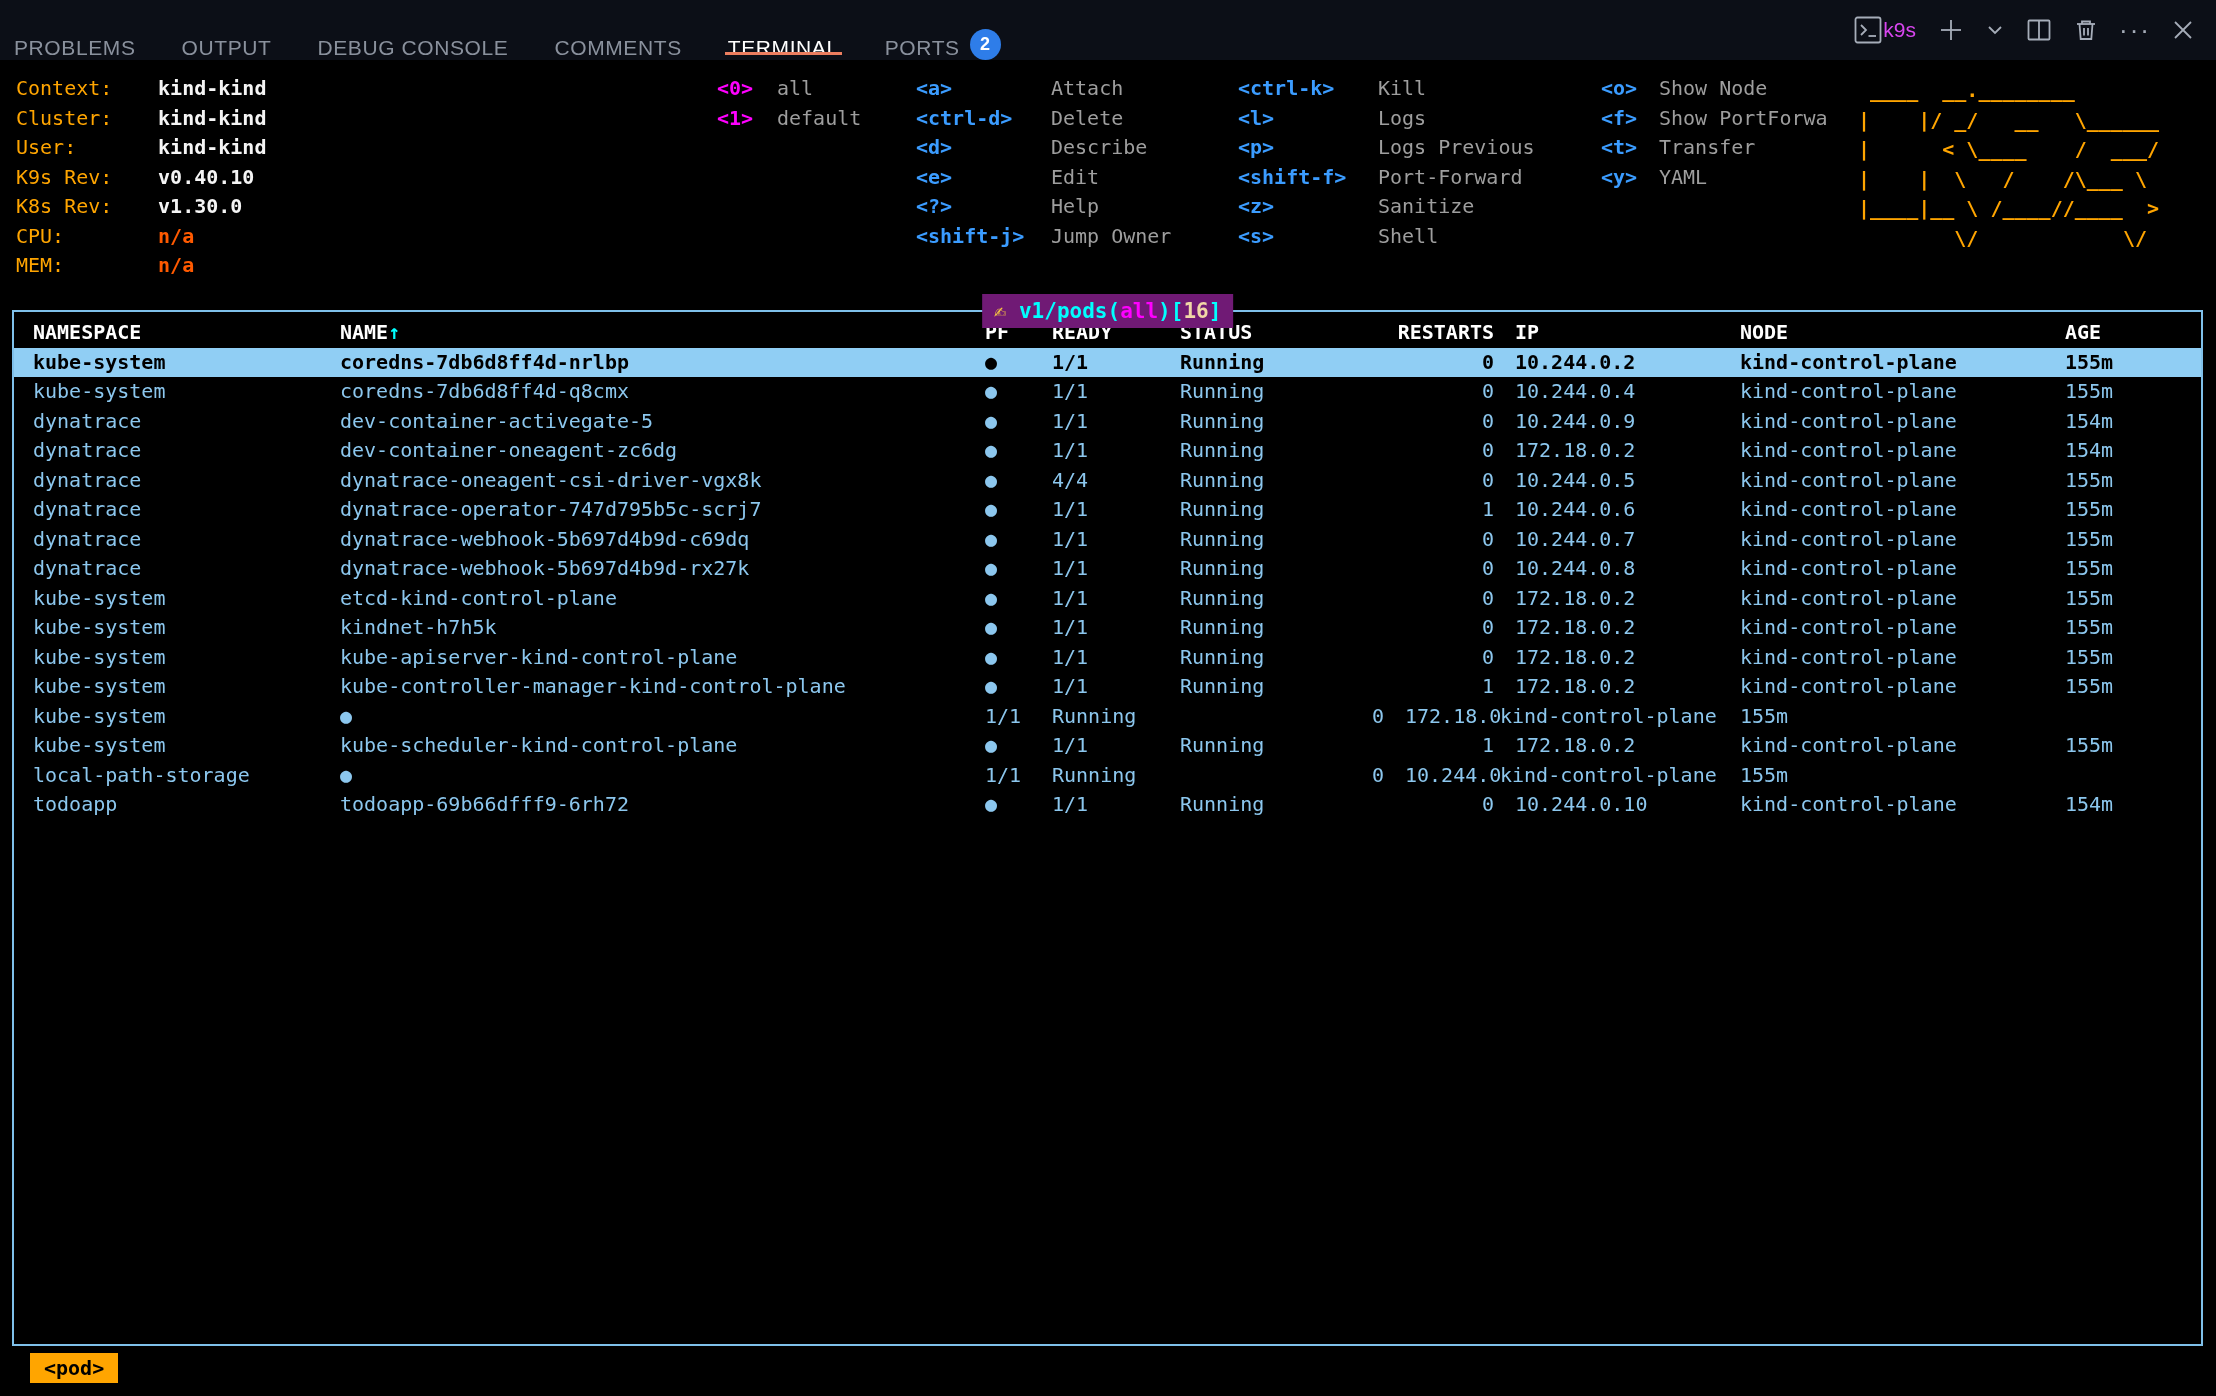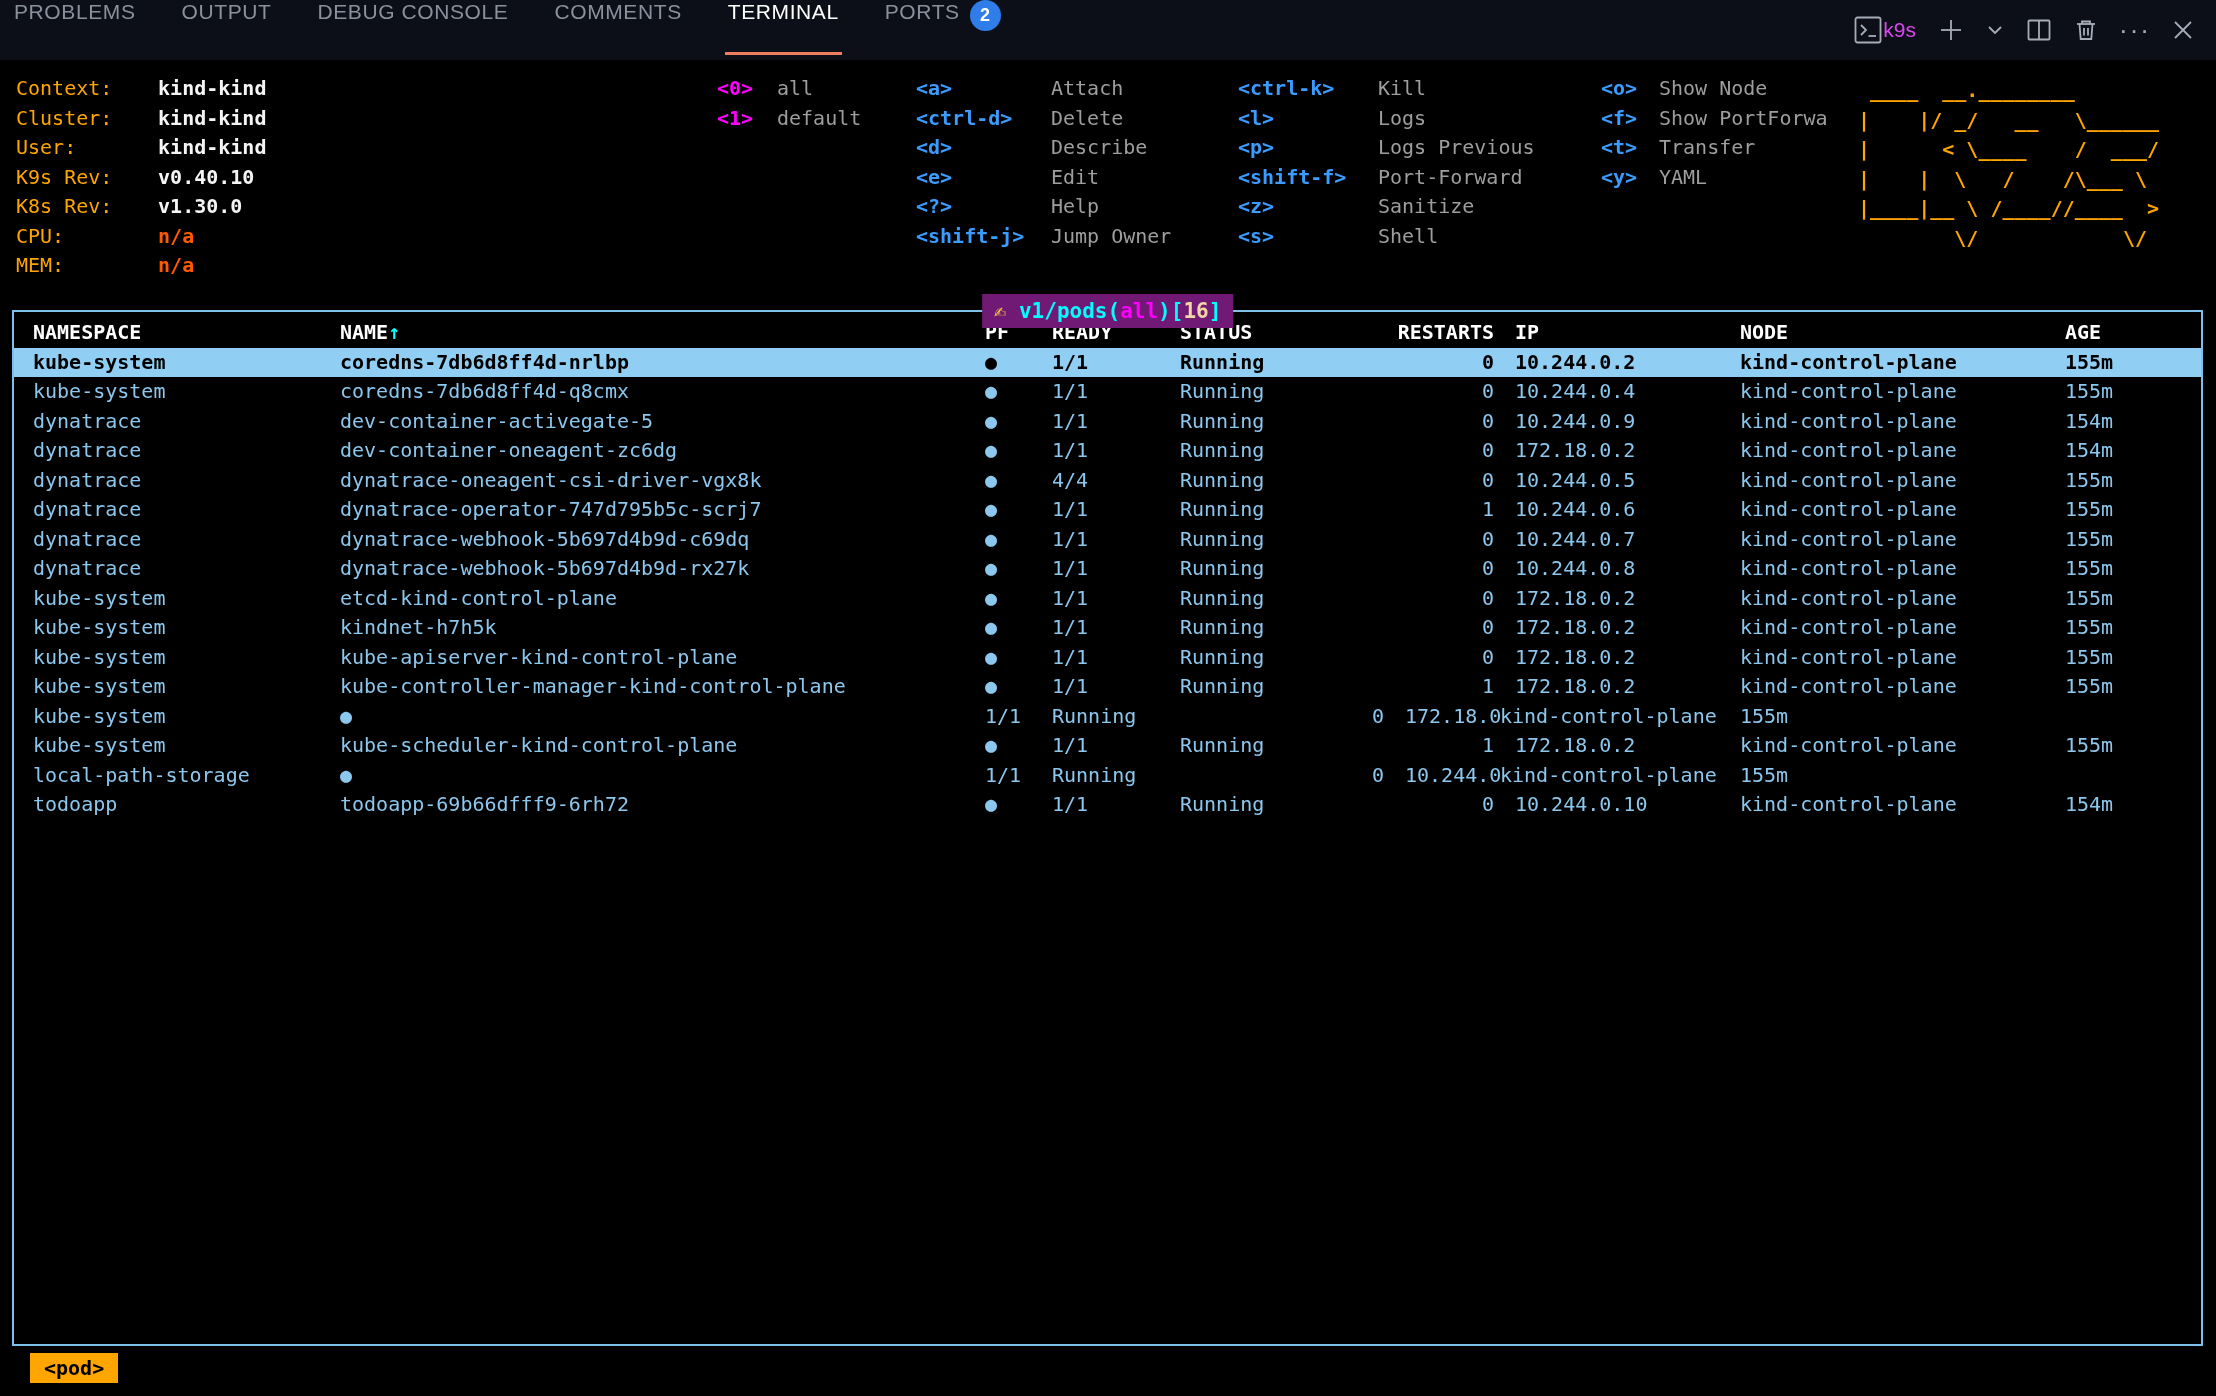--- a/index.html
+++ b/index.html
@@ -13,21 +13,21 @@
   body{
     width:2216px;height:1396px;overflow:hidden;background:#000;
     font-family:"Liberation Sans",sans-serif;position:relative;
   }
   
   .panel-bar{
     position:absolute;top:0;left:0;width:2216px;height:60px;background:var(--headerbg);
     display:flex;align-items:center;justify-content:space-between;padding:0 18px 0 14px;
   }
   .tabs{display:flex;gap:46px;height:100%;align-items:stretch;}
-  .tab{position:relative;display:flex;align-items:flex-start;gap:10px;color:var(--tabgray);
+  .tab{position:relative;display:flex;align-items:flex-end;gap:10px;color:var(--tabgray);
     font-size:21px;letter-spacing:.6px;cursor:pointer;background:none;border:none;
     font-family:inherit;padding:0;}
   .tab[data-active="true"]{color:#fff;}
   .tab[data-active="true"]::after{content:"";position:absolute;left:-3px;right:-3px;bottom:5px;
     height:3px;background:var(--underline);}
   .tab-badge{background:var(--badgeblue);color:#fff;min-width:31px;height:31px;border-radius:16px;
     display:flex;align-items:center;justify-content:center;font-size:18px;font-weight:bold;}
   .tab-badge:empty{display:none;}
   .actions{display:flex;align-items:center;gap:15px;color:var(--icongray);}
   .actions .btn{background:none;border:none;color:var(--icongray);padding:2px;cursor:pointer;

